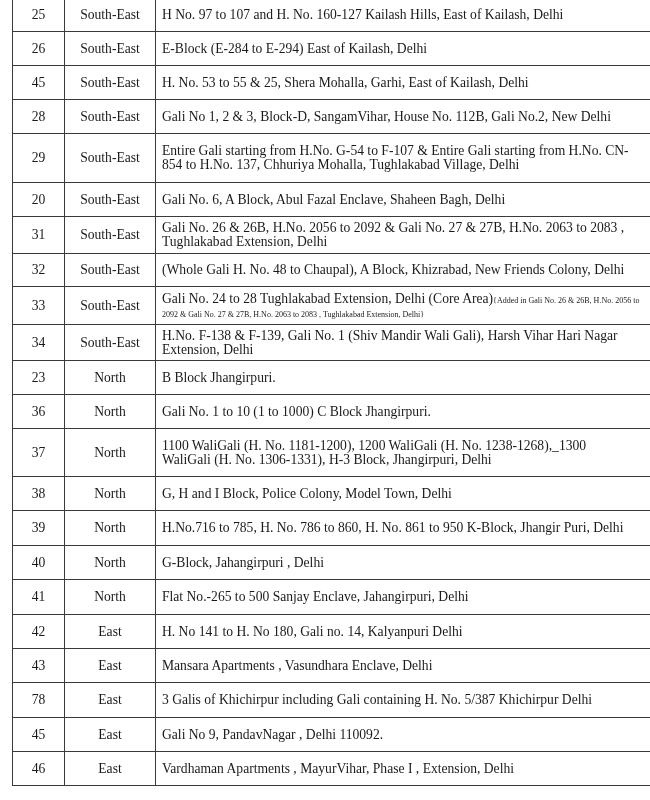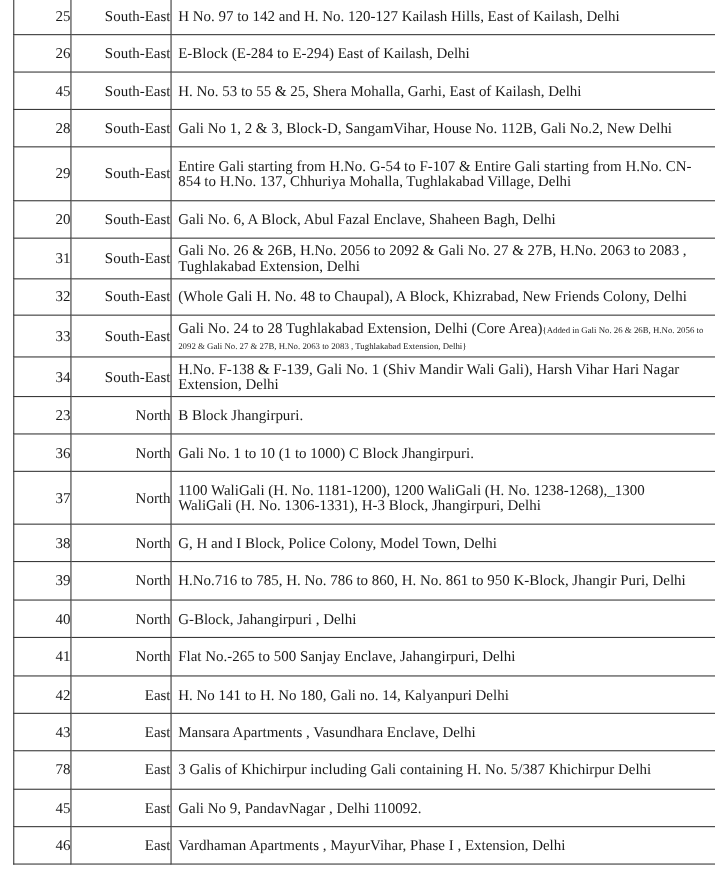--- a/index.html
+++ b/index.html
@@ -31,21 +31,21 @@
   col.c-area { width: 557px; }
   td {
     border: 1.5px solid #3a3a3a;
     padding: 0;
     font-size: 13.6px;
     line-height: 14px;
     vertical-align: middle;
     overflow: hidden;
   }
   td.sno, td.zone {
-    text-align: right;
+    text-align: center;
     white-space: nowrap;
   }
   td.area {
     padding: 2px 6px 2px 6px;
     white-space: normal;
   }
   .small {
     font-size: 8px;
     line-height: 9px;
   }
@@ -63,21 +63,21 @@
     <colgroup>
       <col class="c-sno">
         <col class="c-zone">
         <col class="c-area">
     </colgroup>
     <tbody>
       <tr style="height:33px">
         <td class="sno">25</td>
         <td class="zone">South-East</td>
         <td class="area">
-            <div class="area-wrap" style="width:460px">H No. 97 to 142 and H. No. 120-127 Kailash Hills, East of Kailash, Delhi</div>
+            <div class="area-wrap" style="width:460px">H No. 97 to 107 and H. No. 160-127 Kailash Hills, East of Kailash, Delhi</div>
           </td>
       </tr>
       <tr style="height:34px">
         <td class="sno">26</td>
         <td class="zone">South-East</td>
         <td class="area">
             <div class="area-wrap">E-Block (E-284 to E-294) East of Kailash, Delhi</div>
           </td>
       </tr>
       <tr style="height:34px">

